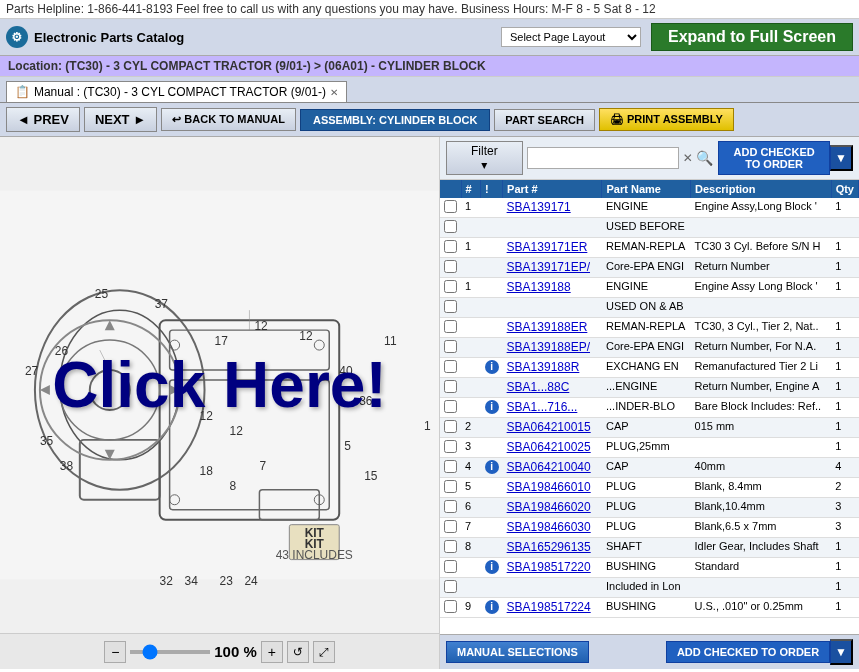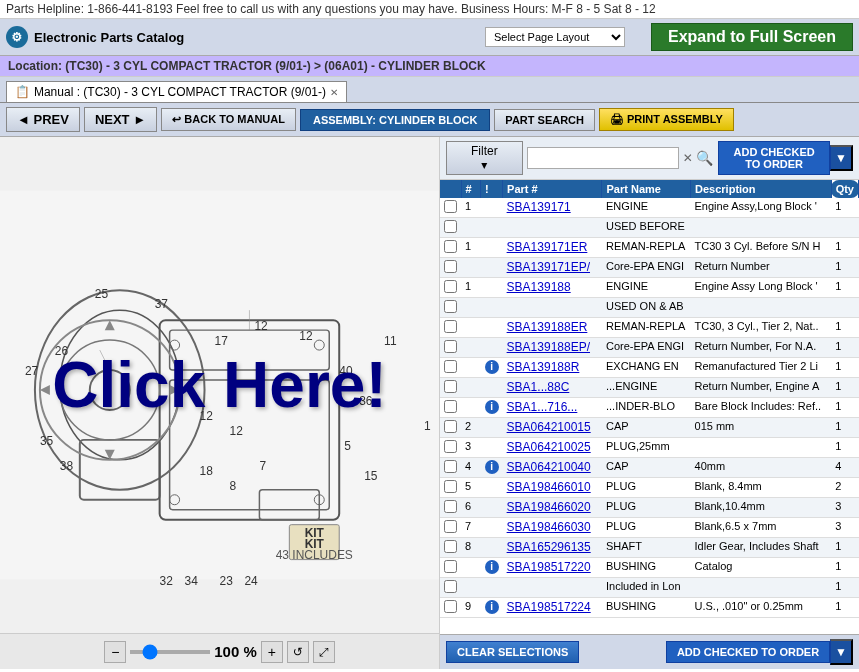--- a/index.html
+++ b/index.html
@@ -31,21 +31,21 @@
     .logo-icon {
       width: 22px; height: 22px;
       background: #1a6b9a;
       border-radius: 50%;
       display: flex; align-items: center; justify-content: center;
       color: #fff; font-size: 10px; font-weight: bold;
     }
     .app-title { font-size: 13px; font-weight: bold; color: #000; }
 
     .select-layout {
-      display: flex; align-items: center; gap: 20px;
+      display: flex; align-items: center; gap: 4px;
     }
     .layout-select {
       padding: 2px 4px; border: 1px solid #aaa; background: #fff;
       font-size: 11px; width: 140px;
     }
     .expand-btn {
       background: #2a7a2a;
       color: #fff;
       border: 1px solid #1a5a1a;
       padding: 4px 16px;
@@ -501,21 +501,21 @@
     <div class="parts-table-wrapper">
       <table>
         <thead>
           <tr>
             <th style="width:20px;"></th>
             <th style="width:20px;">#</th>
             <th style="width:16px;">!</th>
             <th style="width:100px;">Part #</th>
             <th style="width:90px;margin-left:7px;">Part Name</th>
             <th style="width:145px;">Description</th>
-            <th style="width:25px;border-radius:8px;">Qty</th>
+            <th style="width:25px;">Qty</th>
           </tr>
         </thead>
         <tbody id="parts-tbody">
         <tr>
               <td><input type="checkbox" style=""></td>
               <td>1</td>
               <td></td>
               <td><span class="part-link">SBA139171</span></td>
               <td>ENGINE</td>
               <td>Engine Assy,Long Block '</td>
@@ -673,21 +673,21 @@
               <td>SHAFT</td>
               <td>Idler Gear, Includes Shaft</td>
               <td>1</td>
             </tr>
             <tr>
               <td><input type="checkbox" style=""></td>
               <td></td>
               <td><span class="info-icon">i</span></td>
               <td><span class="part-link">SBA198517220</span></td>
               <td>BUSHING</td>
-              <td>Catalog</td>
+              <td>Standard</td>
               <td>1</td>
             </tr>
             <tr>
               <td><input type="checkbox" style=""></td>
               <td></td>
               <td></td>
               <td></td>
               <td>Included in Lon</td>
               <td></td>
               <td>1</td>
@@ -699,20 +699,20 @@
               <td><span class="part-link">SBA198517224</span></td>
               <td>BUSHING</td>
               <td>U.S., .010" or 0.25mm</td>
               <td>1</td>
             </tr>
           </tbody>
       </table>
     </div>
 
     <div class="bottom-bar">
-      <button class="clear-btn">CLEAR SELECTIONS</button>
+      <button class="clear-btn">MANUAL SELECTIONS</button>
       <div style="display:flex; align-items:center; margin-left:auto;">
         <button class="add-order-btn-bottom">ADD CHECKED TO ORDER</button>
         <button class="add-checked-arrow">▼</button>
       </div>
     </div>
   </div>
 </div>
 
 </body></html>

